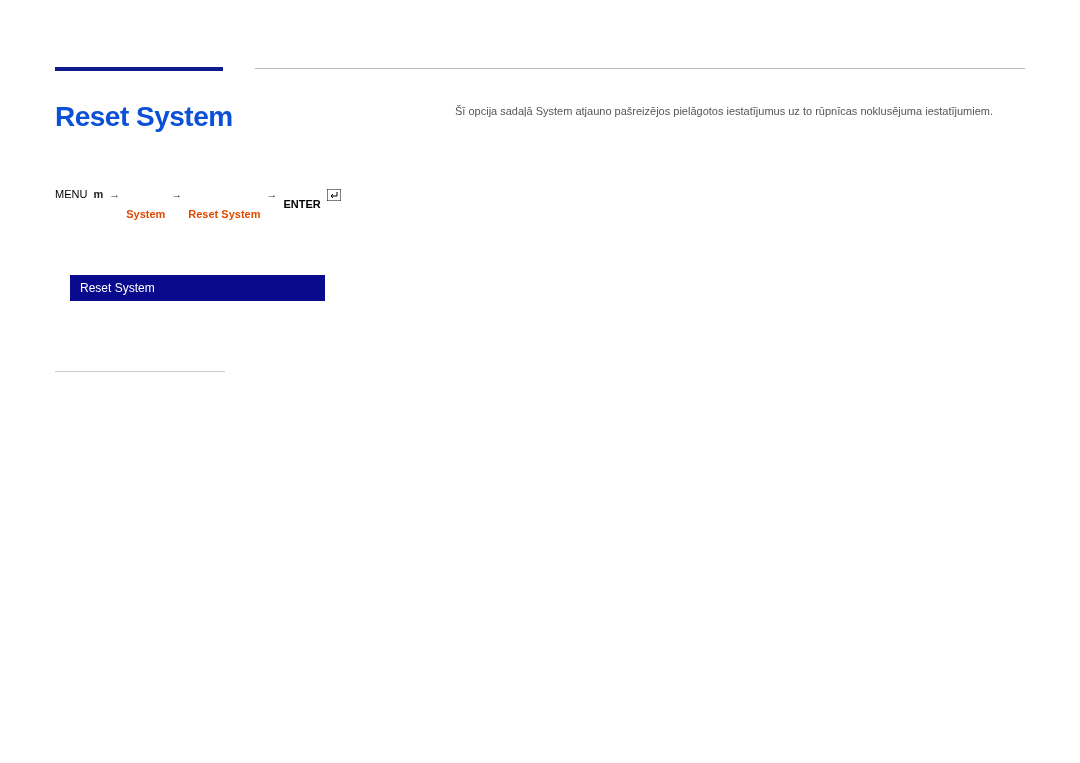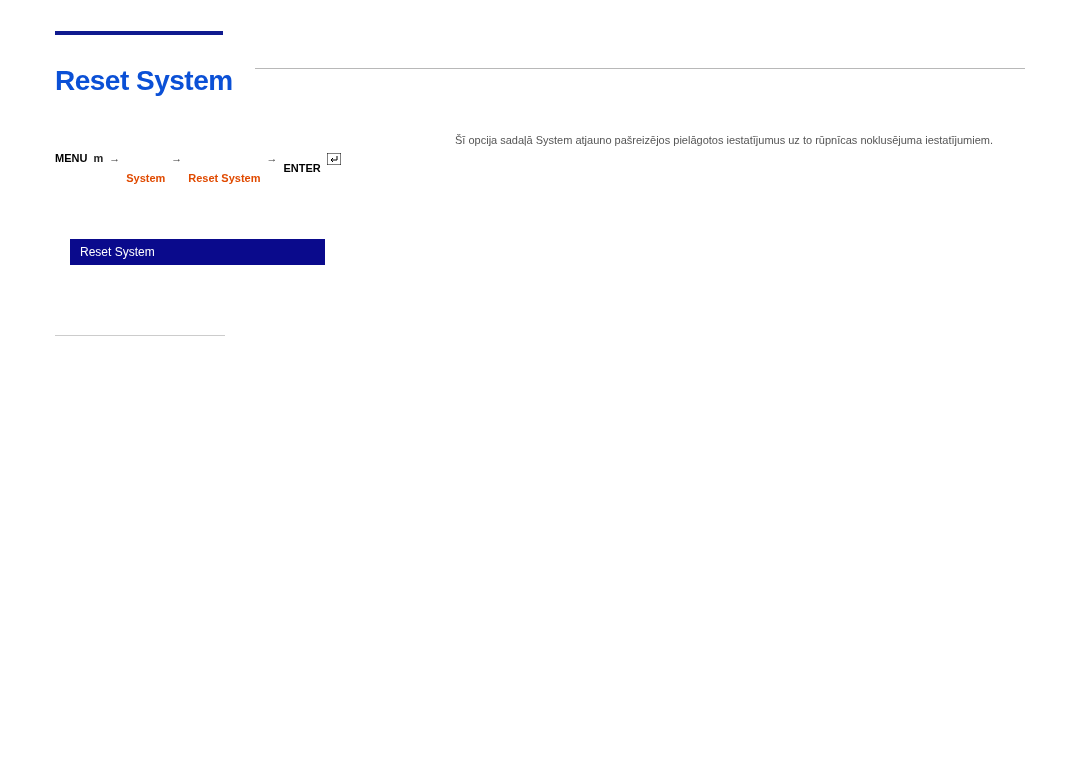--- a/index.html
+++ b/index.html
@@ -4,21 +4,21 @@
   <style>
     * { margin: 0; padding: 0; box-sizing: border-box; }
     body {
       font-family: Arial, Helvetica, sans-serif;
       background: #ffffff;
       width: 1080px;
       height: 763px;
       position: relative;
     }
     .page {
-      padding: 31px 55px;
+      padding: 67px 55px;
     }
     .top-bar {
       width: 168px;
       height: 4px;
       background: #101a8f;
       margin-bottom: 6px;
     }
     .hr-line {
       position: absolute;
       top: 68px;
@@ -36,21 +36,21 @@
     }
     .breadcrumb {
       margin-top: 35px;
       font-size: 11px;
       font-weight: bold;
       color: #222;
       display: flex;
       align-items: center;
       gap: 6px;
     }
-    .breadcrumb .menu { color: #000; font-weight: bold; }
+    .breadcrumb .menu { color: #000; font-weight: normal; }
     .breadcrumb .arrow { color: #333; font-weight: normal; }
     .breadcrumb .highlight { color: #e04a00; font-weight: bold; margin-top: 40px; }
     .breadcrumb .enter { color: #000; font-weight: bold; margin-top: 20px; }
     .enter-icon {
       display: inline-block;
       width: 12px;
       height: 10px;
       position: relative;
     }
     .enter-icon svg { display: block; }
@@ -87,21 +87,20 @@
       text-align: left;
     }
     .description {
       position: absolute;
       top: 103px;
       left: 455px;
       right: 55px;
       font-size: 11px;
       color: #555;
       line-height: 1.5;
-      margin-top: 29px;
     }
   </style>
 </head>
 <body>
 
 <div class="page">
   <div class="top-bar"></div>
   <div class="hr-line"></div>
 
   <h1 class="title">Reset System</h1>

